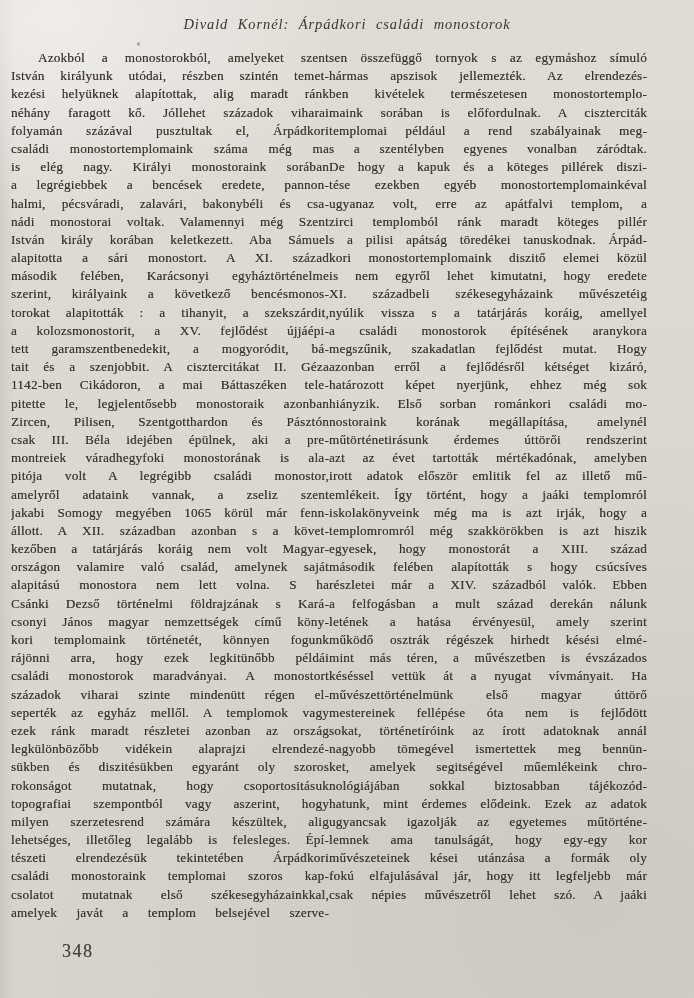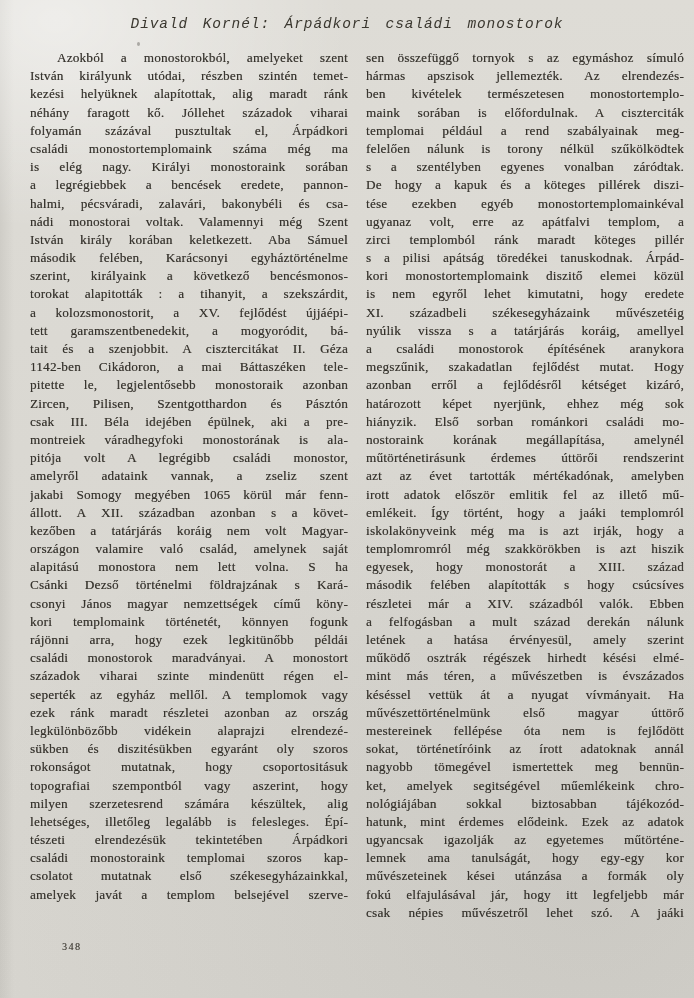--- a/index.html
+++ b/index.html
@@ -28,30 +28,29 @@
     position: absolute;
     top: 16px;
     left: 0;
     width: 694px;
     text-align: center;
     font-style: italic;
     font-size: 14.5px;
     letter-spacing: 0.9px;
     word-spacing: 5px;
     color: #3a372f;
-    font-family: Liberation Mono, monospace;
   }
   .columns {
     position: absolute;
     top: 49px;
-    left: 30px;
+    left: 11px;
     width: 642px;
     display: grid;
     grid-template-columns: 318px 318px;
-    column-gap: 18px;
+    column-gap: 0;
   }
   .col {
     width: 318px;
   }
   .line {
     font-size: 13.1px;
     line-height: 18.2px;
     height: 18.2px;
     text-align: justify;
     text-align-last: justify;
@@ -61,21 +60,21 @@
     text-shadow: 0.3px 0 0 rgba(54,51,45,0.55);
     overflow: hidden;
   }
   .col-left .line:first-child {
     text-indent: 27px;
   }
   .page-number {
     position: absolute;
     left: 62px;
     top: 941px;
-    font-size: 10px;
+    font-size: 18px;
     letter-spacing: 1.5px;
     color: #45423b;
     text-shadow: 0.3px 0 0 rgba(54,51,45,0.5);
   }
   .speck {
     position: absolute;
     left: 137px;
     top: 42px;
     width: 3px;
     height: 4px;
@@ -96,20 +95,21 @@
         <div class="line">István királyunk utódai, részben szintén temet-</div>
         <div class="line">kezési helyüknek alapítottak, alig maradt ránk</div>
         <div class="line">néhány faragott kő. Jóllehet századok viharai</div>
         <div class="line">folyamán százával pusztultak el, Árpádkori</div>
         <div class="line">családi monostortemplomaink száma még ma</div>
         <div class="line">is elég nagy. Királyi monostoraink sorában</div>
         <div class="line">a legrégiebbek a bencések eredete, pannon-</div>
         <div class="line">halmi, pécsváradi, zalavári, bakonybéli és csa-</div>
         <div class="line">nádi monostorai voltak. Valamennyi még Szent</div>
         <div class="line">István király korában keletkezett. Aba Sámuel</div>
+        <div class="line">alapitotta a sári monostort. A XI. század</div>
         <div class="line">második felében, Karácsonyi egyháztörténelme</div>
         <div class="line">szerint, királyaink a következő bencésmonos-</div>
         <div class="line">torokat alapitották : a tihanyit, a szekszárdit,</div>
         <div class="line">a kolozsmonostorit, a XV. fejlődést újjáépi-</div>
         <div class="line">tett garamszentbenedekit, a mogyoródit, bá-</div>
         <div class="line">tait és a szenjobbit. A cisztercitákat II. Géza</div>
         <div class="line">1142-ben Cikádoron, a mai Báttaszéken tele-</div>
         <div class="line">pitette le, legjelentősebb monostoraik azonban</div>
         <div class="line">Zircen, Pilisen, Szentgotthardon és Pásztón</div>
         <div class="line">csak III. Béla idejében épülnek, aki a pre-</div>
@@ -139,21 +139,20 @@
         <div class="line">családi monostoraink templomai szoros kap-</div>
         <div class="line">csolatot mutatnak első székesegyházainkkal,</div>
         <div class="line">amelyek javát a templom belsejével szerve-</div>
       </div>
     <div class="col col-right">
         <div class="line">sen összefüggő tornyok s az egymáshoz símuló</div>
         <div class="line">hármas apszisok jellemezték. Az elrendezés-</div>
         <div class="line">ben kivételek természetesen monostortemplo-</div>
         <div class="line">maink sorában is előfordulnak. A ciszterciták</div>
         <div class="line">templomai például a rend szabályainak meg-</div>
-        <div class="line">felelően nálunk is torony nélkül szűkölködtek</div>
         <div class="line">s a szentélyben egyenes vonalban záródtak.</div>
         <div class="line">De hogy a kapuk és a köteges pillérek diszi-</div>
         <div class="line">tése ezekben egyéb monostortemplomainkéval</div>
         <div class="line">ugyanaz volt, erre az apátfalvi templom, a</div>
         <div class="line">zirci templomból ránk maradt köteges pillér</div>
         <div class="line">s a pilisi apátság töredékei tanuskodnak. Árpád-</div>
         <div class="line">kori monostortemplomaink diszitő elemei közül</div>
         <div class="line">is nem egyről lehet kimutatni, hogy eredete</div>
         <div class="line">XI. századbeli székesegyházaink művészetéig</div>
         <div class="line">nyúlik vissza s a tatárjárás koráig, amellyel</div>

